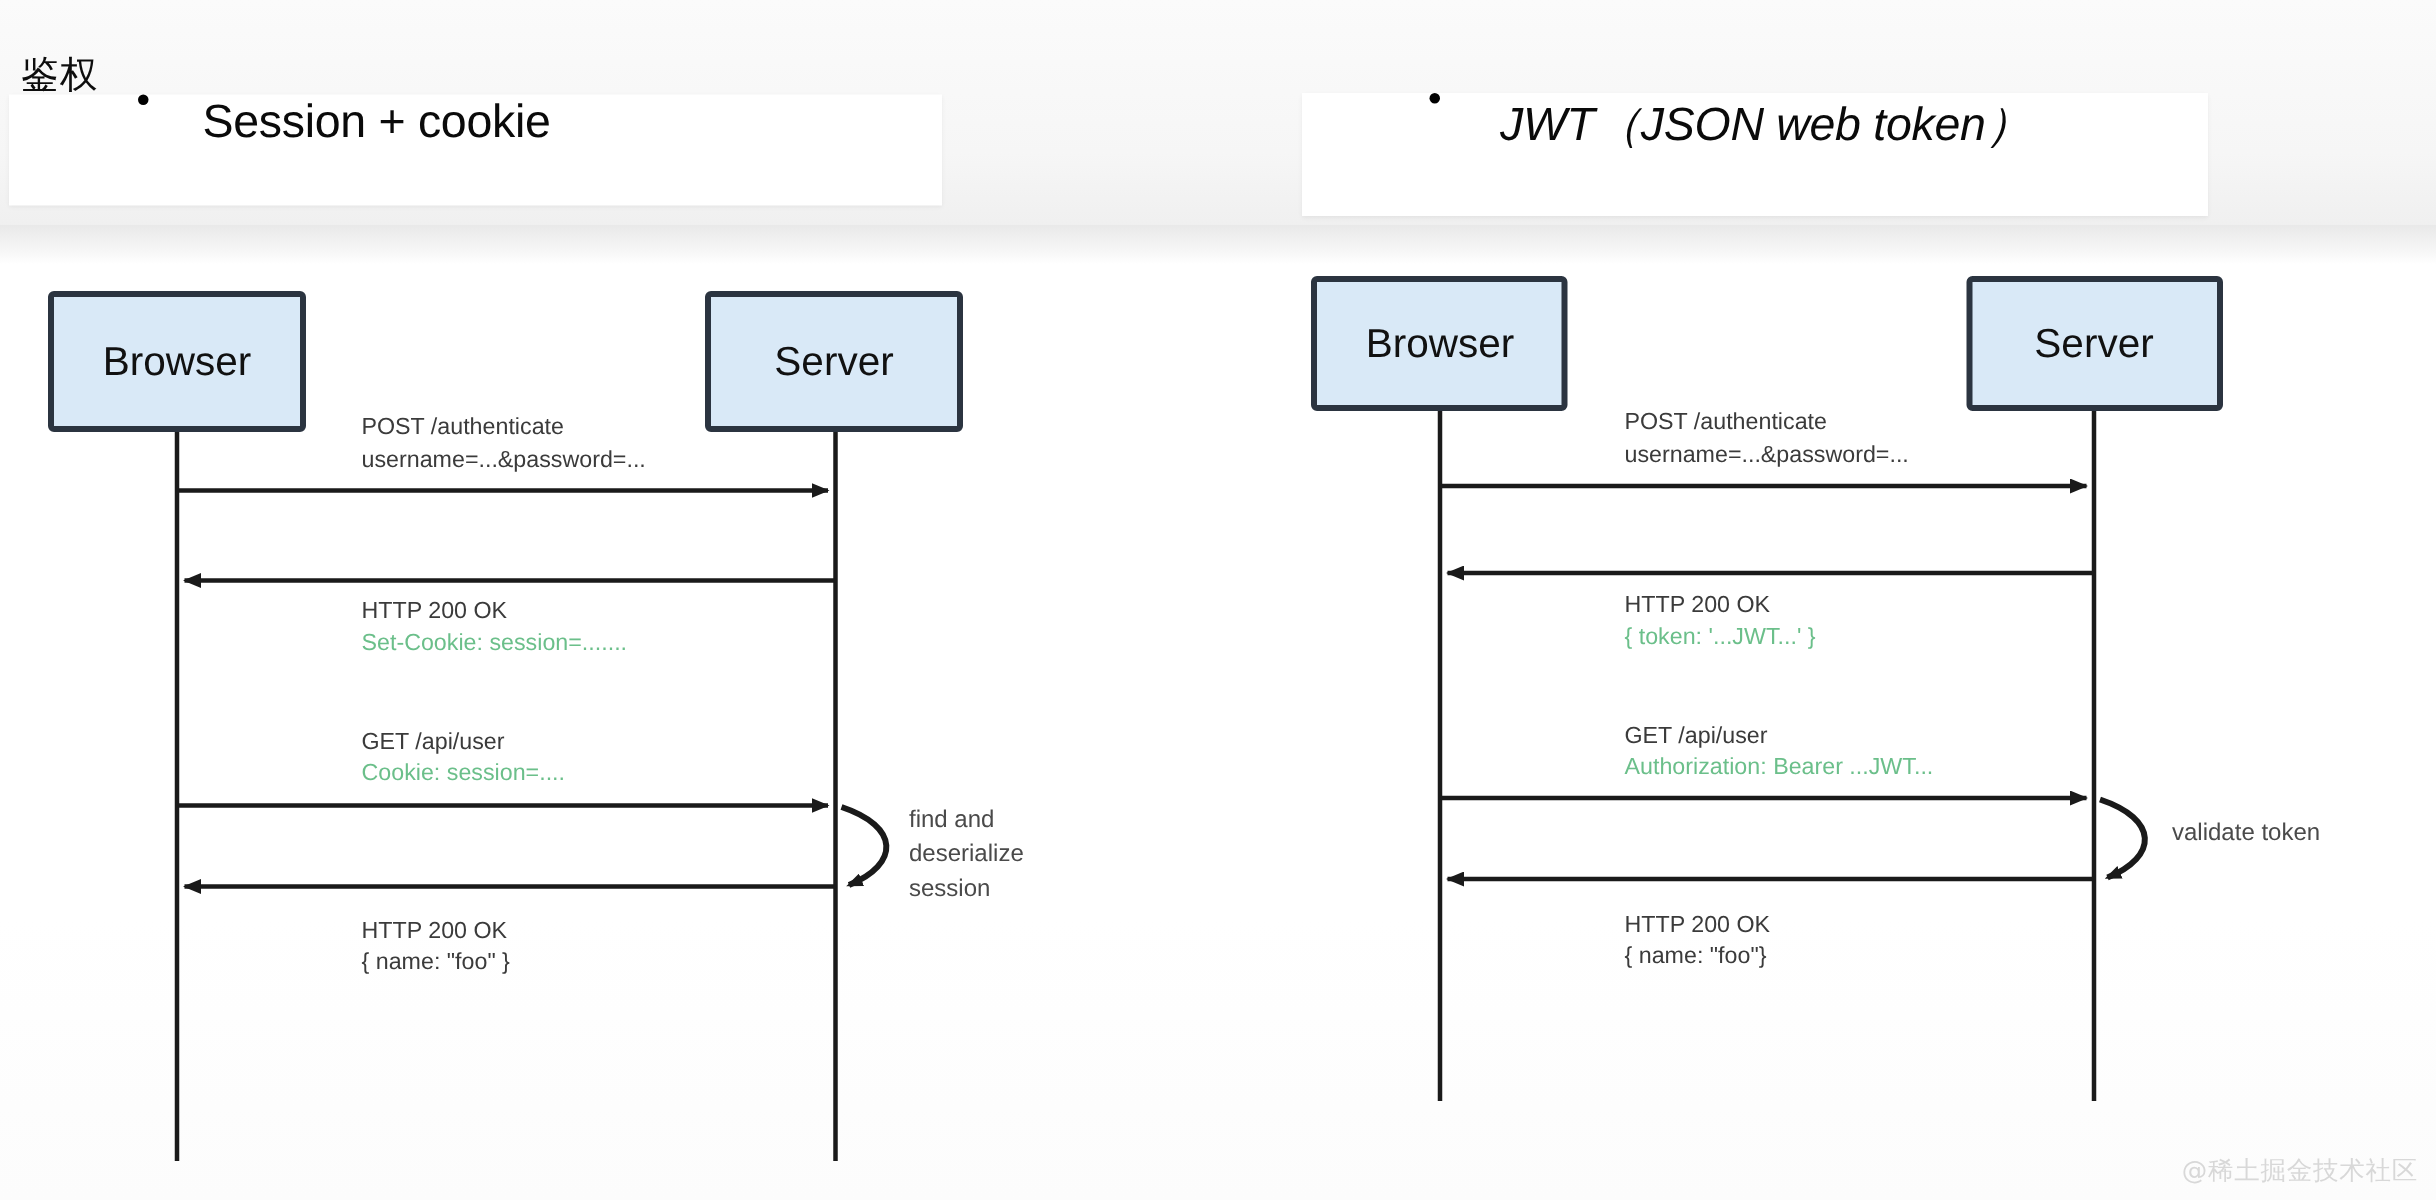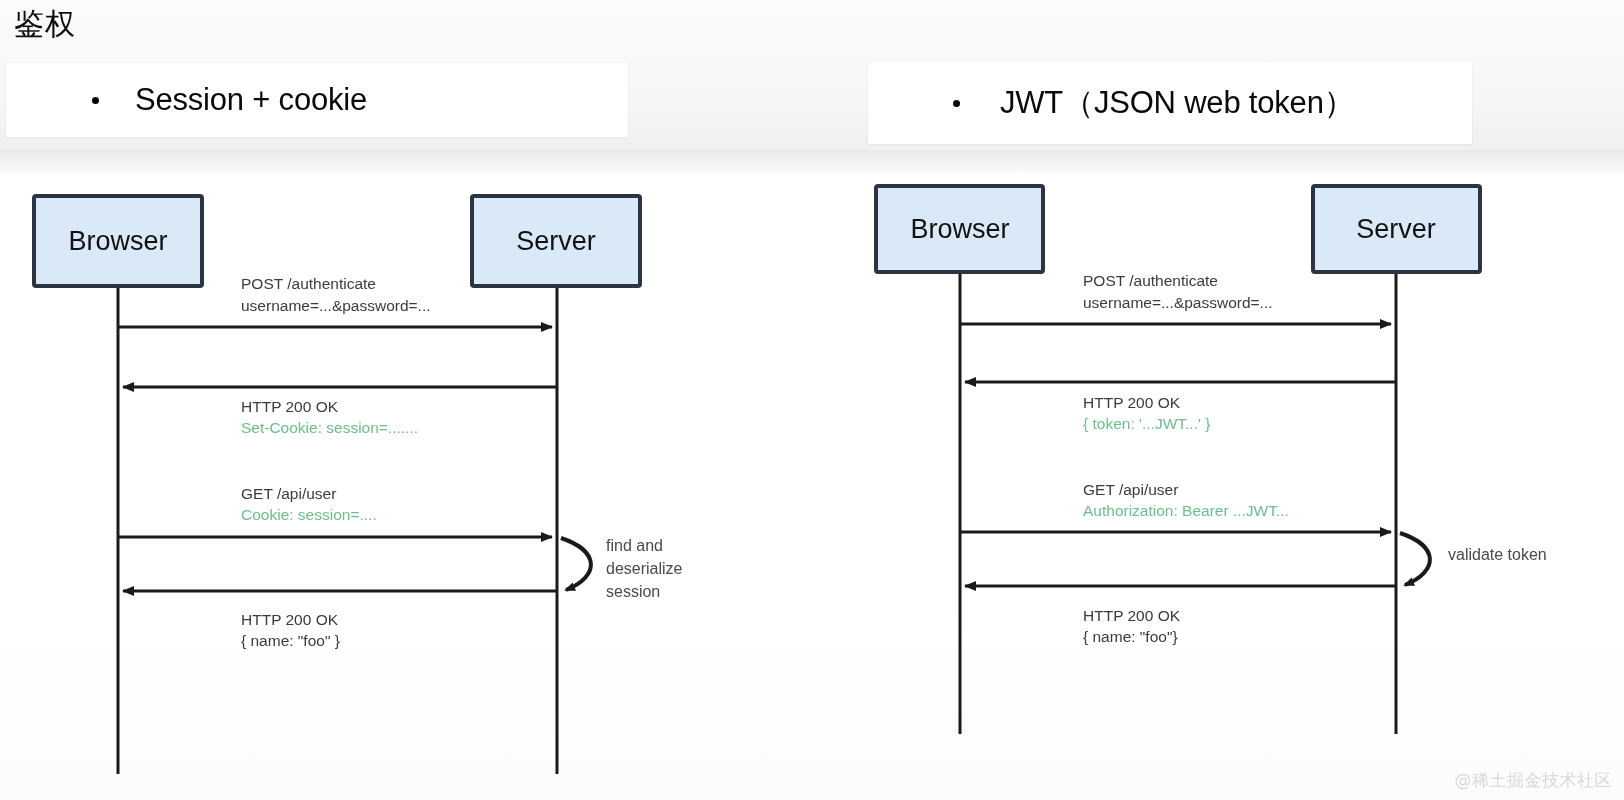--- a/index.html
+++ b/index.html
@@ -41,39 +41,39 @@
     left: 0; top: 176px;
     width: 1624px; height: 624px;
     background: linear-gradient(180deg, #ffffff 0%, #ffffff 70%, #fcfcfc 100%);
     pointer-events: none;
   }
 
   
   .page-title {
     position: absolute;
     left: 14px;
-    top: 2px;
-    font-size: 30px;
+    top: 28px;
+    font-size: 25px;
     line-height: 44px;
     color: #0d0d0d;
     font-family: "DejaVu Sans", sans-serif;
     letter-spacing: 1px;
     white-space: nowrap;
   }
 
   
   .bullet-card {
     position: absolute;
     background: #ffffff;
     display: flex;
-    align-items: center;
+    align-items: flex-start;
     box-shadow: 0 1px 3px rgba(0,0,0,0.06);
   }
   .bullet-card.left  { left: 6px;   top: 63px;  width: 622px; height: 74px; }
-  .bullet-card.right { left: 868px; top: 62px;  width: 604px; height: 82px; }
+  .bullet-card.right { left: 868px; top: 62px;  width: 604px; height: 82px; font-style: italic; }
 
   .bullet-dot {
     width: 7px;
     height: 7px;
     border-radius: 50%;
     background: #000;
     flex: 0 0 auto;
   }
   .bullet-card.left  .bullet-dot { margin-left: 86px; }
   .bullet-card.right .bullet-dot { margin-left: 85px; }

